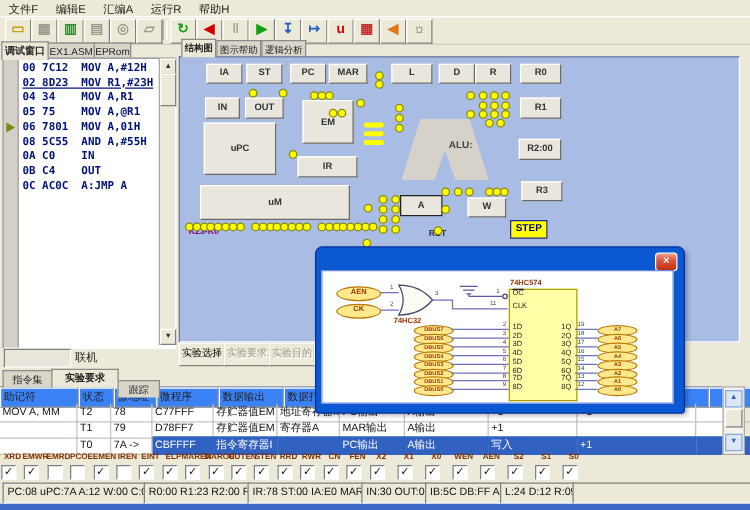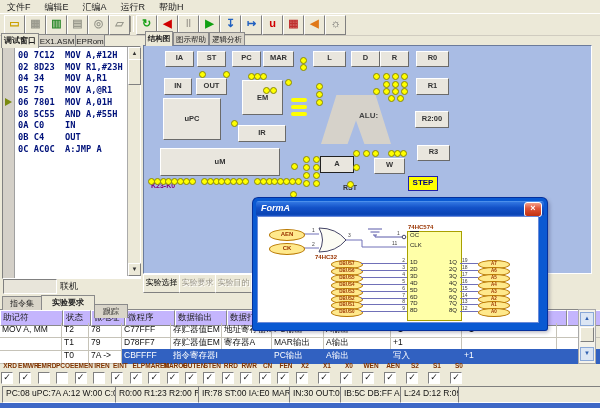--- a/index.html
+++ b/index.html
@@ -48,21 +48,21 @@
 .oval.sm{font-size:4.5px;line-height:6px}
 .wireh{position:absolute;height:1px;background:#7070b8}
 .pnum{position:absolute;font-size:5px;color:#444}
 .dtxt{position:absolute;font-size:6px;color:#222}
 .redlbl{position:absolute;font-size:6px;color:#993300;font-weight:bold}
 #chip{position:absolute;left:149px;top:14px;width:53px;height:88px;background:#ffffa8;border:1px solid #a8a000}
 
 #utable{position:absolute;left:0;top:309px;width:578px;height:53px;background:#fff;border-top:1px solid #888}
 .trow{position:absolute;left:0;height:13px;white-space:nowrap}
 .tcell{display:inline-block;height:13px;font-size:8.5px;padding:1px 2px 0 2px;border-right:1px solid #c6c3b8;border-bottom:1px solid #c6c3b8;overflow:hidden;vertical-align:top;color:#111}
-.th{background:#c4b5fd;border:1px solid;border-color:#fff #8a8a8a #8a8a8a #fff;color:#222}
+.th{background:#3b82f6;border:1px solid;border-color:#fff #8a8a8a #8a8a8a #fff;color:#222}
 .selc{background:#3161c1;color:#fff;border-right-color:#3161c1;border-bottom-color:#3161c1}
 #tblscroll{position:absolute;left:578px;top:309px;width:16px;height:53px;background:#f4f2ea;border:1px solid #aaa}
 .sarrow2{position:absolute;left:1px;width:12px;height:12px;background:#dce6f4;border:1px solid #8aa8d8;color:#3060b0;font-size:6px;text-align:center;line-height:11px}
 
 #signals{position:absolute;left:0;top:362px;width:600px;height:23px}
 .sigl{position:absolute;top:0;width:30px;text-align:center;font-size:6.5px;font-weight:bold;color:#803300;white-space:nowrap}
 .cb{position:absolute;top:10px;width:10px;height:10px;background:#fff;border:1px solid;border-color:#808080 #fff #fff #808080;font-size:9px;line-height:9px;text-align:center;color:#1a1a1a}
 
 #statusbar{position:absolute;left:0;top:386px;width:600px;height:15px}
 .spanel{position:absolute;top:0;height:14px;background:#ece9d8;border:1px solid;border-color:#808080 #fff #fff #808080;font-size:8.5px;padding:1px 2px 0 3px;white-space:nowrap;overflow:hidden;color:#111}
@@ -96,21 +96,21 @@
   <div id="lefttabs">
       <div class="tab active" style="left: 1px; top: 33px; width: 36px;">调试窗口</div>
       <div class="tab" style="left: 38px; top: 34px; width: 36px;">EX1.ASM</div>
       <div class="tab" style="left: 75px; top: 34px; width: 28px;">EPRom</div>
     </div>
 
   <div id="listing">
     <div id="gutter"></div>
     <div id="codelines">
         <div class="codeline" style="top: 3px;">00 7C12  MOV A,#12H</div>
-        <div class="codeline" style="top: 14.7px;">02 8D23  MOV R1,#23H</div>
+        <div class="codeline" style="top: 14.7px; text-decoration: underline;">02 8D23  MOV R1,#23H</div>
         <div class="codeline" style="top: 26.4px;">04 34    MOV A,R1</div>
         <div class="codeline" style="top: 38.1px;">05 75    MOV A,@R1</div>
         <div class="codeline" style="top: 49.8px;">06 7801  MOV A,01H</div>
         <div class="codeline" style="top: 61.5px;">08 5C55  AND A,#55H</div>
         <div class="codeline" style="top: 73.2px;">0A C0    IN</div>
         <div class="codeline" style="top: 84.9px;">0B C4    OUT</div>
         <div class="codeline" style="top: 96.6px;">0C AC0C  A:JMP A</div>
       </div>
     <div class="vscroll" style="left:124px;top:0;width:12px;height:229px">
       <div class="sarrow" style="top:0">▲</div>
@@ -229,21 +229,20 @@
       <div class="dot" style="left: 115.8px; top: 132px;"></div>
       <div class="dot" style="left: 121.6px; top: 132px;"></div>
       <div class="dot" style="left: 127.4px; top: 132px;"></div>
       <div class="dot" style="left: 133.2px; top: 132px;"></div>
       <div class="dot" style="left: 139px; top: 132px;"></div>
       <div class="dot" style="left: 144.8px; top: 132px;"></div>
       <div class="dot" style="left: 150.6px; top: 132px;"></div>
     </div>
 
   <div id="forma">
-    <div id="formatitle">FormA</div>
     <div id="formaclose">×</div>
     <div id="formaclient">
       <svg width="280" height="105" style="position:absolute;left:0;top:0">
         <path d="M45 17 H61 M45 31 H61" stroke="#7070b8" fill="none"></path>
         <path d="M61 11 Q68 23 61 35 Q78 35 88 23 Q78 11 61 11 Z" fill="#fcfcf4" stroke="#444466" stroke-width="1"></path>
         <path d="M88 23 H104 V30 H148" stroke="#7070b8" fill="none"></path>
         <path d="M110 12 H124 M112.5 15 H121.5 M115 18 H119 M117 18 V20 M117 20 H144" stroke="#5858a8" fill="none"></path>
         <circle cx="146" cy="20" r="1.8" fill="#fff" stroke="#444466"></circle>
       </svg>
       <div class="oval big" style="left:11px;top:12px;width:34px;height:10px">AEN</div>

